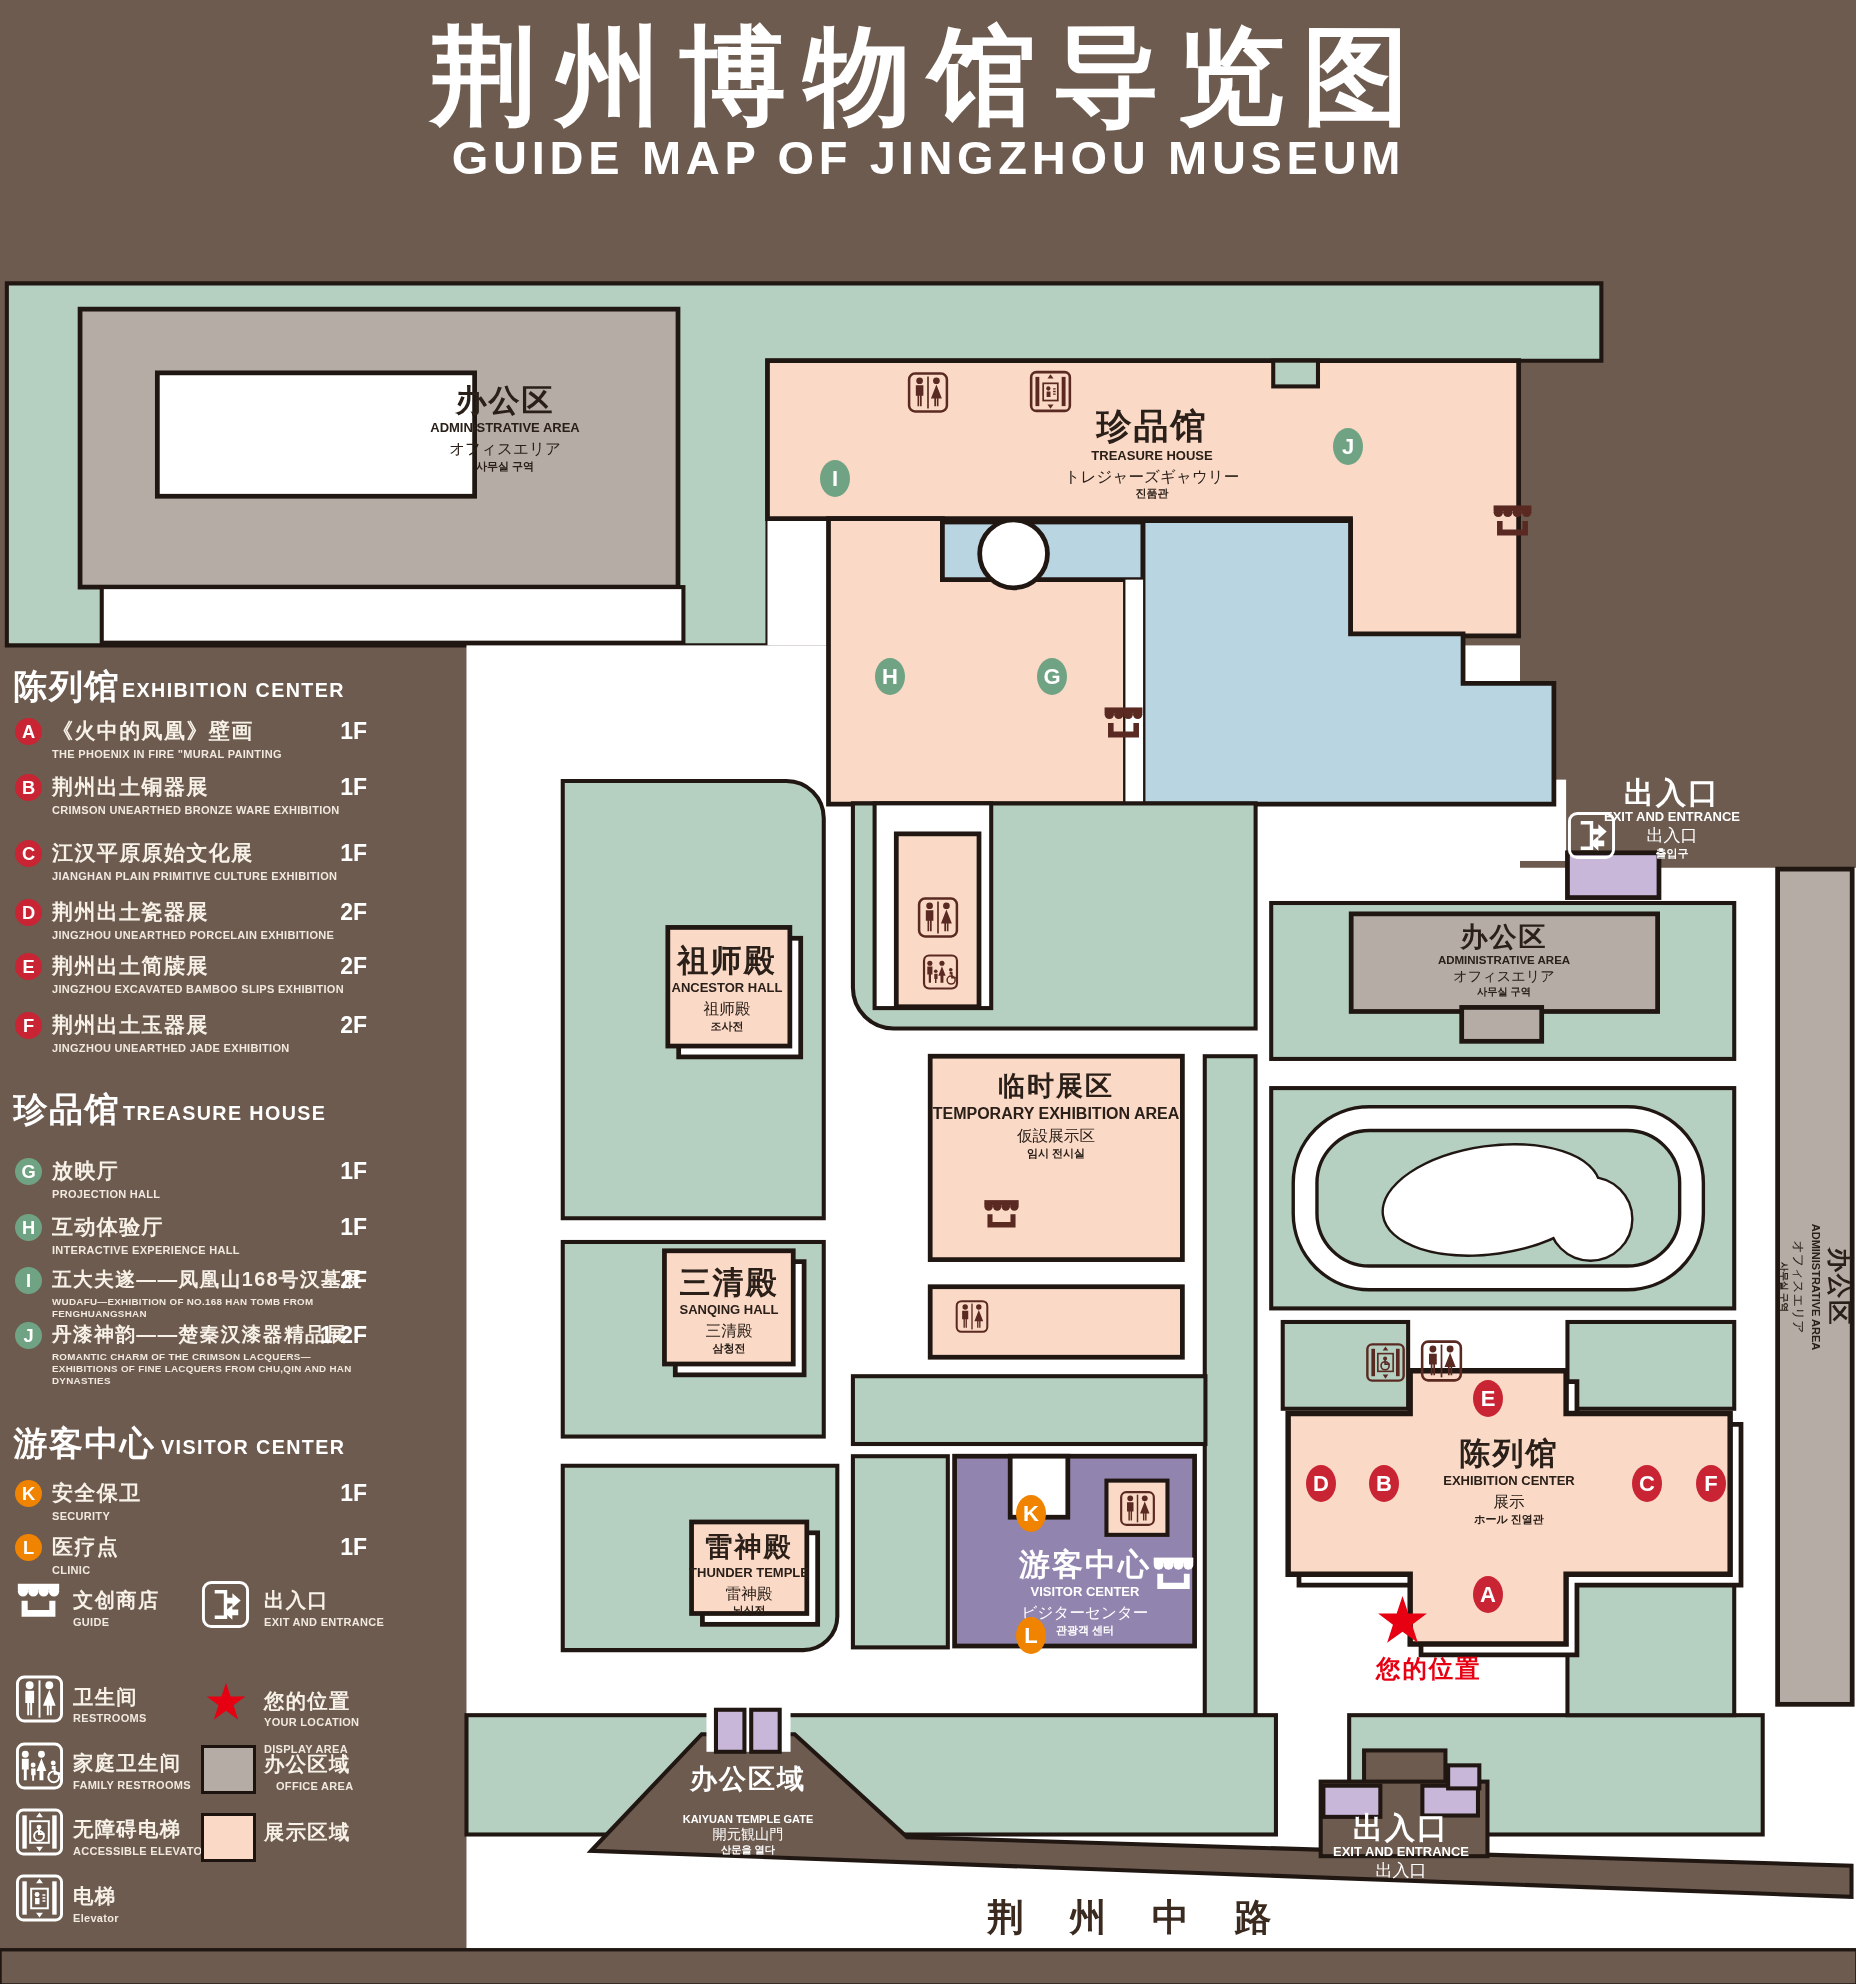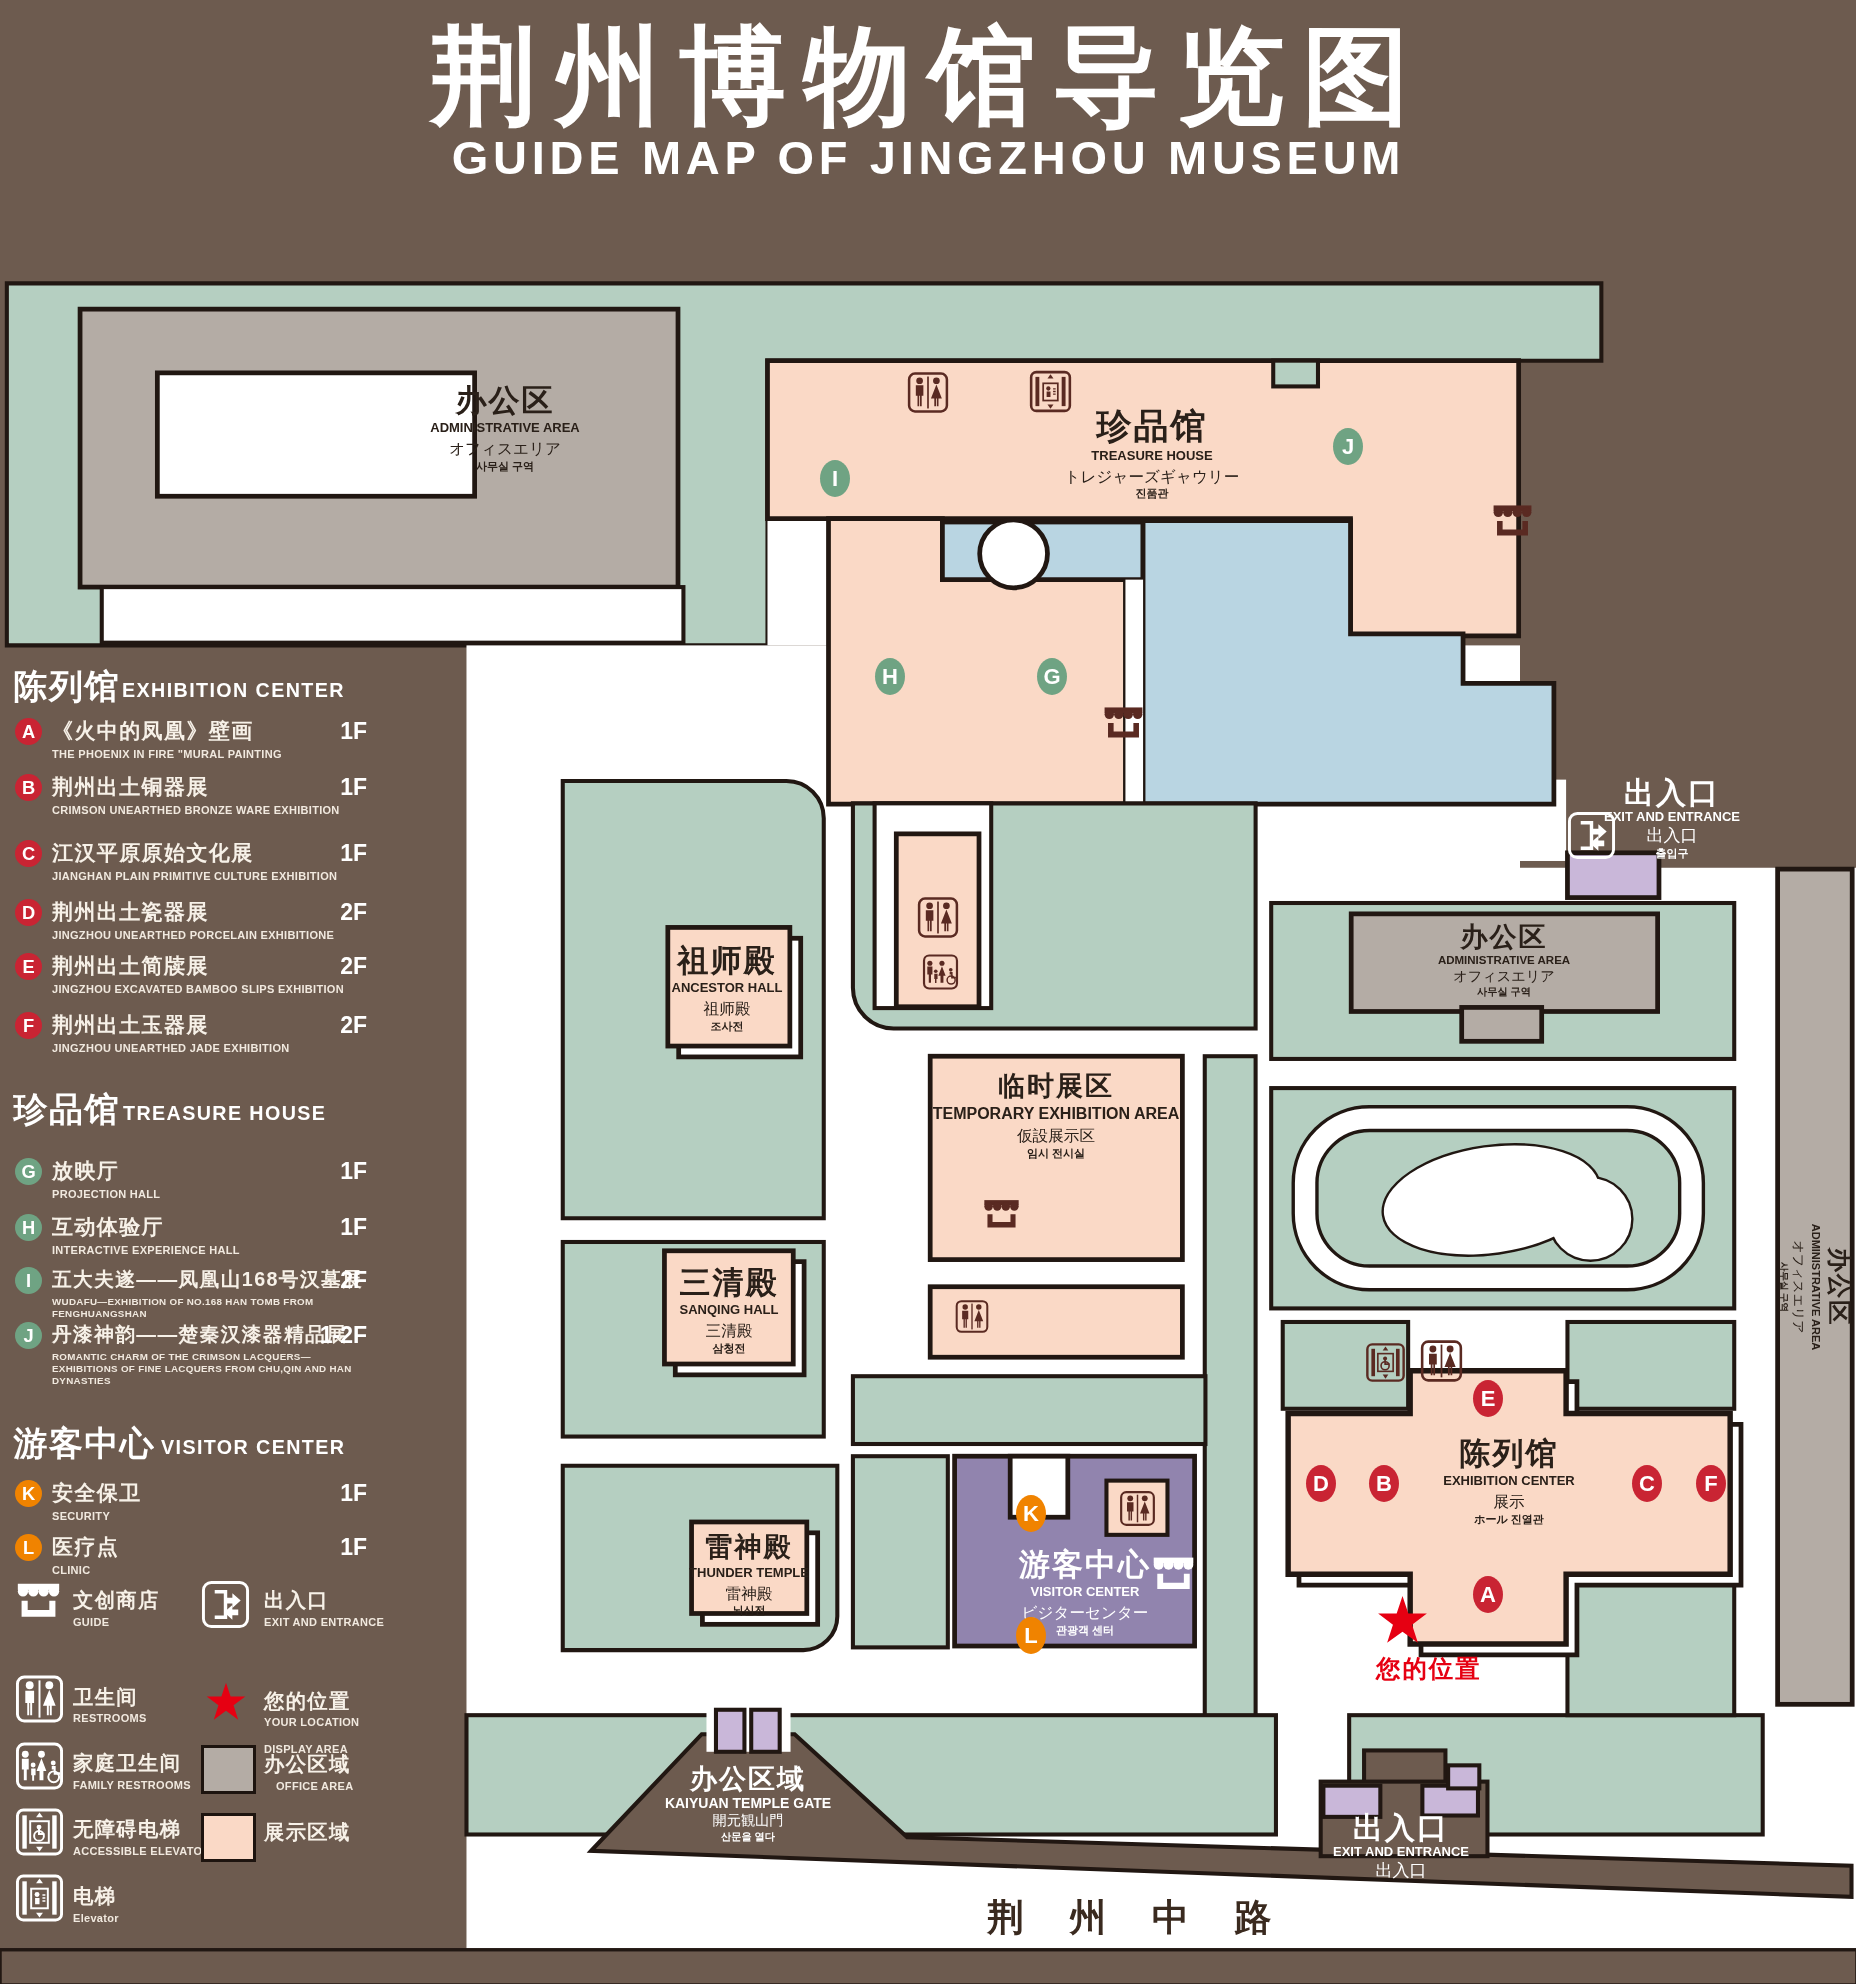--- a/index.html
+++ b/index.html
@@ -272,21 +272,21 @@
   <div class="ko">사무실 구역</div>
 </div>
 <div class="mlabel" style="left:1509px;top:1437px;">
   <div class="zh">陈列馆</div>
   <div class="en">EXHIBITION CENTER</div>
   <div class="ja">展示</div>
   <div class="ko">ホール 진열관</div>
 </div>
 <div class="mlabel light sm" style="left:748px;top:1765px;">
   <div class="zh">办公区域</div>
-  <div class="en" style="font-size:14px;margin-top:1px">KAIYUAN TEMPLE GATE</div>
+  <div class="en" style="font-size:11px;margin-top:18px">KAIYUAN TEMPLE GATE</div>
   <div class="ja" style="font-size:14.2px;margin-top:2px">開元観山門</div>
   <div class="ko" style="font-size:10.2px">산문을 열다</div>
 </div>
 <div class="mlabel light sm" style="left:1672px;top:776px;">
   <div class="zh" style="font-size:30px">出入口</div>
   <div class="en" style="font-size:13px;margin-top:1.4px">EXIT AND ENTRANCE</div>
   <div class="ja" style="font-size:17px;margin-top:2px">出入口</div>
   <div class="ko" style="font-size:11px">출입구</div>
 </div>
 <div class="mlabel light sm" style="left:1401px;top:1811px;">

